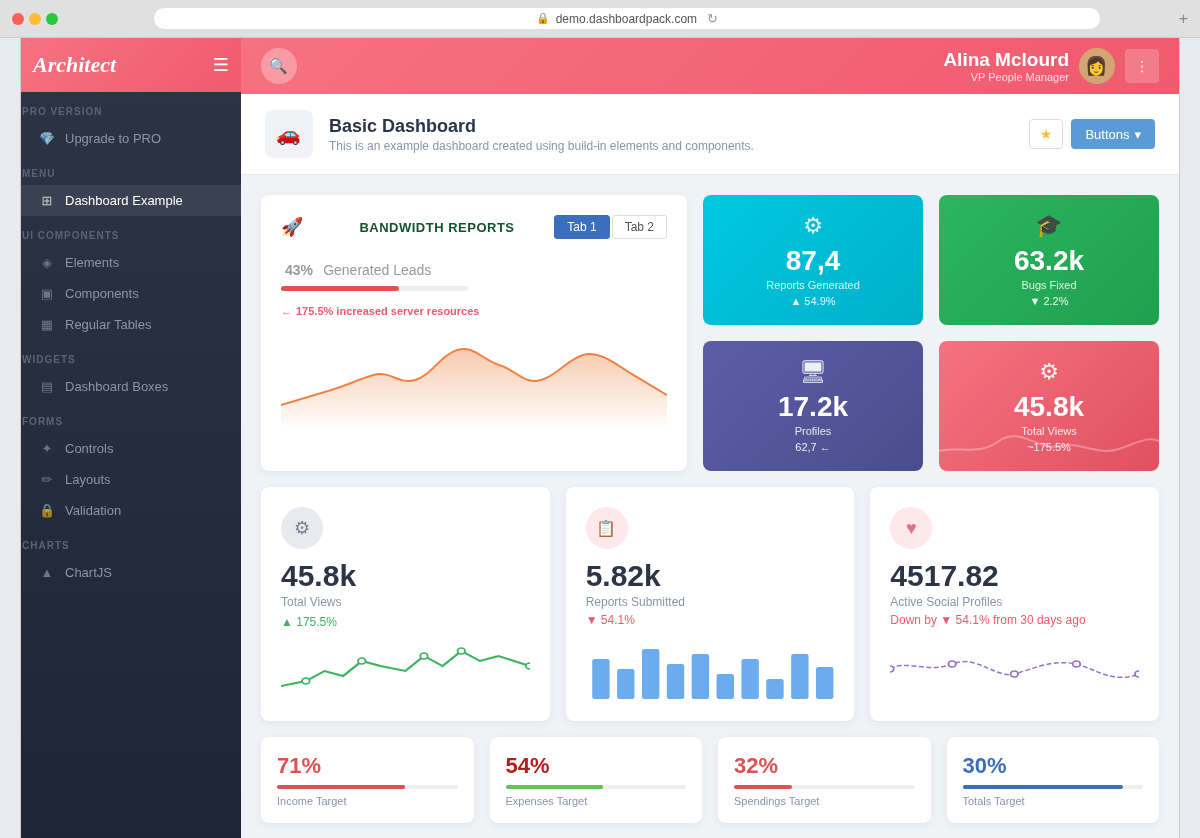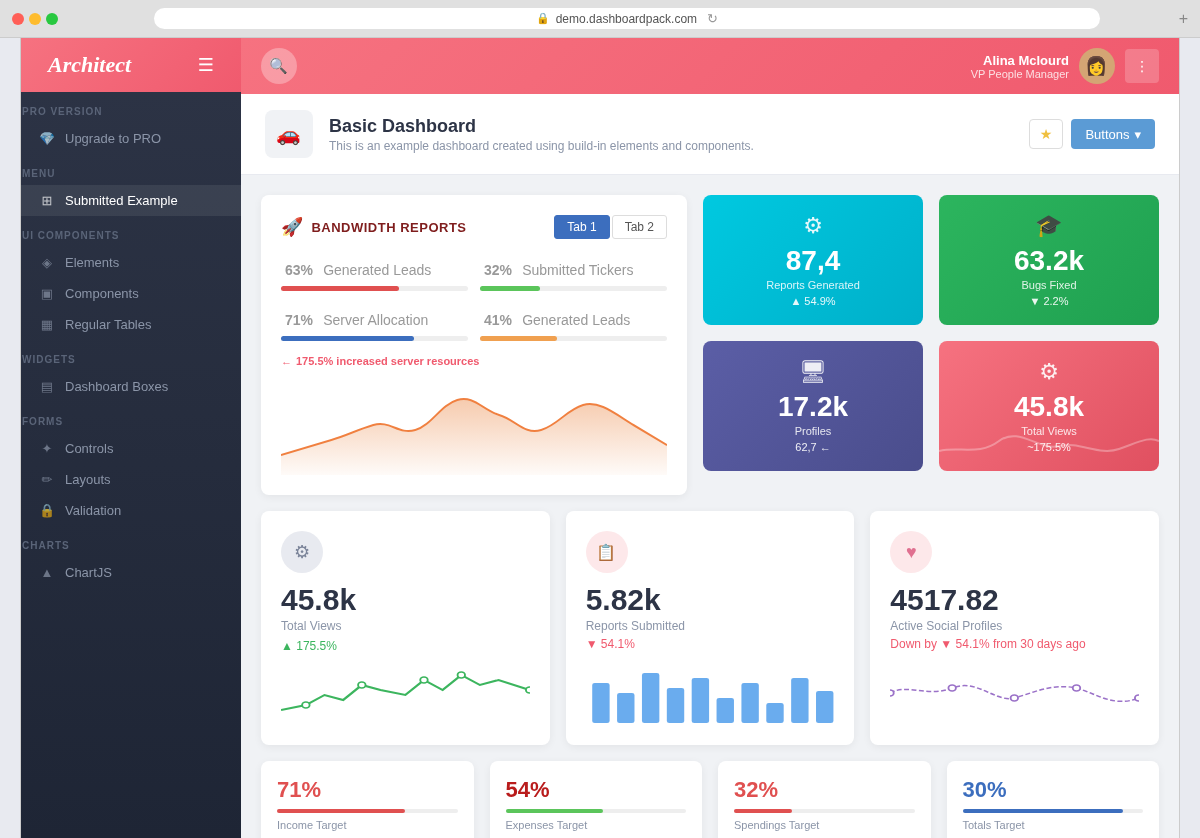--- a/index.html
+++ b/index.html
@@ -54,21 +54,21 @@
       background: #2d3446;
       background-image: linear-gradient(180deg, #2d3446 0%, #1e2535 100%);
       color: #8b95a8;
       overflow-y: auto;
       overflow-x: hidden;
       display: flex;
       flex-direction: column;
     }
     .sidebar-logo {
       background: linear-gradient(135deg, #f67280, #f05a6e);
-      padding: 14px 27px;
+      padding: 14px 12px;
       display: flex;
       align-items: center;
       justify-content: space-between;
       gap: 32px;
     }
     .logo-text {
       color: white;
       font-size: 22px;
       font-style: italic;
       font-weight: bold;
@@ -115,21 +115,21 @@
       width: 36px;
       height: 36px;
       color: white;
       font-size: 15px;
       cursor: pointer;
       display: flex; align-items: center; justify-content: center;
     }
     .header-spacer { flex: 1; }
     .header-user { display: flex; align-items: center; gap: 10px; }
     .user-info { text-align: right; }
-    .user-name { color: white; font-size: 13px; font-weight: 600; }
+    .user-name { color: white; font-size: 19px; font-weight: 600; }
     .user-role { color: rgba(255,255,255,0.8); font-size: 11px; }
     .user-avatar {
       width: 36px; height: 36px; border-radius: 50%;
       background: #d4a574;
       overflow: hidden;
       display: flex; align-items: center; justify-content: center;
       font-size: 18px;
     }
     .header-icon-btn {
       background: rgba(255,255,255,0.2);
@@ -216,21 +216,21 @@
       padding: 20px;
       box-shadow: 0 2px 8px rgba(0,0,0,0.06);
     }
     .bandwidth-header {
       display: flex;
       align-items: center;
       justify-content: space-between;
       margin-bottom: 16px;
     }
     .bandwidth-title-row { display: flex; align-items: center; gap: 8px; }
-    .bandwidth-title { font-size: 13px; font-weight: 700; color: #7f1d1d; letter-spacing: 0.5px; text-transform: uppercase; }
+    .bandwidth-title { font-size: 13px; font-weight: 700; color: #14532d; letter-spacing: 0.5px; text-transform: uppercase; margin-left: 48px; }
     .tab-group { display: flex; gap: 2px; }
     .tab-btn {
       padding: 4px 12px;
       font-size: 12px;
       border: 1px solid #ddd;
       background: white;
       cursor: pointer;
       color: #555;
       border-radius: 3px;
     }
@@ -386,21 +386,21 @@
 
     <div id="sidebar-sections">
         <div class="sidebar-section-label">PRO VERSION</div>
         <div class="sidebar-item">
           <span class="item-icon">💎</span>
           <span>Upgrade to PRO</span>
         </div>
         <div class="sidebar-section-label">MENU</div>
         <div class="sidebar-item active">
           <span class="item-icon">⊞</span>
-          <span>Submitted Example</span>
+          <span>Dashboard Example</span>
         </div>
         <div class="sidebar-section-label">UI COMPONENTS</div>
         <div class="sidebar-item">
           <span class="item-icon">◈</span>
           <span>Elements</span>
         </div>
         <div class="sidebar-item">
           <span class="item-icon">▣</span>
           <span>Components</span>
         </div>
@@ -480,58 +480,29 @@
               </div>
               <div class="tab-group">
                 <button class="tab-btn active">Tab 1</button>
                 <button class="tab-btn">Tab 2</button>
               </div>
             </div>
 
             <div class="stats-row">
               <div class="stat-item">
                 <div class="stat-pct">
-                  <span style="font-weight:700;">63%</span>
+                  <span style="font-weight:700;">43%</span>
                   <span>Generated Leads</span>
                 </div>
                 <div class="progress-bar-bg">
                   <div class="progress-bar-fill bar-red" style="width:63%"></div>
                 </div>
               </div>
-              <div class="stat-item">
-                <div class="stat-pct">
-                  <span style="font-weight:700;">32%</span>
-                  <span>Submitted Tickers</span>
-                </div>
-                <div class="progress-bar-bg">
-                  <div class="progress-bar-fill bar-green" style="width:32%"></div>
-                </div>
-              </div>
-            </div>
-
-            <div class="stats-row">
-              <div class="stat-item">
-                <div class="stat-pct">
-                  <span style="font-weight:700;">71%</span>
-                  <span>Server Allocation</span>
-                </div>
-                <div class="progress-bar-bg">
-                  <div class="progress-bar-fill bar-blue" style="width:71%"></div>
-                </div>
-              </div>
-              <div class="stat-item">
-                <div class="stat-pct">
-                  <span style="font-weight:700;">41%</span>
-                  <span>Generated Leads</span>
-                </div>
-                <div class="progress-bar-bg">
-                  <div class="progress-bar-fill bar-orange" style="width:41%"></div>
-                </div>
-              </div>
-            </div>
+            </div>
+
 
             <div class="server-note">
               <span>←</span>
               <span style="font-weight:700;">175.5% increased server resources</span>
             </div>
 
             <div class="chart-area">
               <svg width="100%" height="100" viewBox="0 0 460 100" preserveAspectRatio="none">
                 <defs>
                   <linearGradient id="areaGrad" x1="0" y1="0" x2="0" y2="1">

